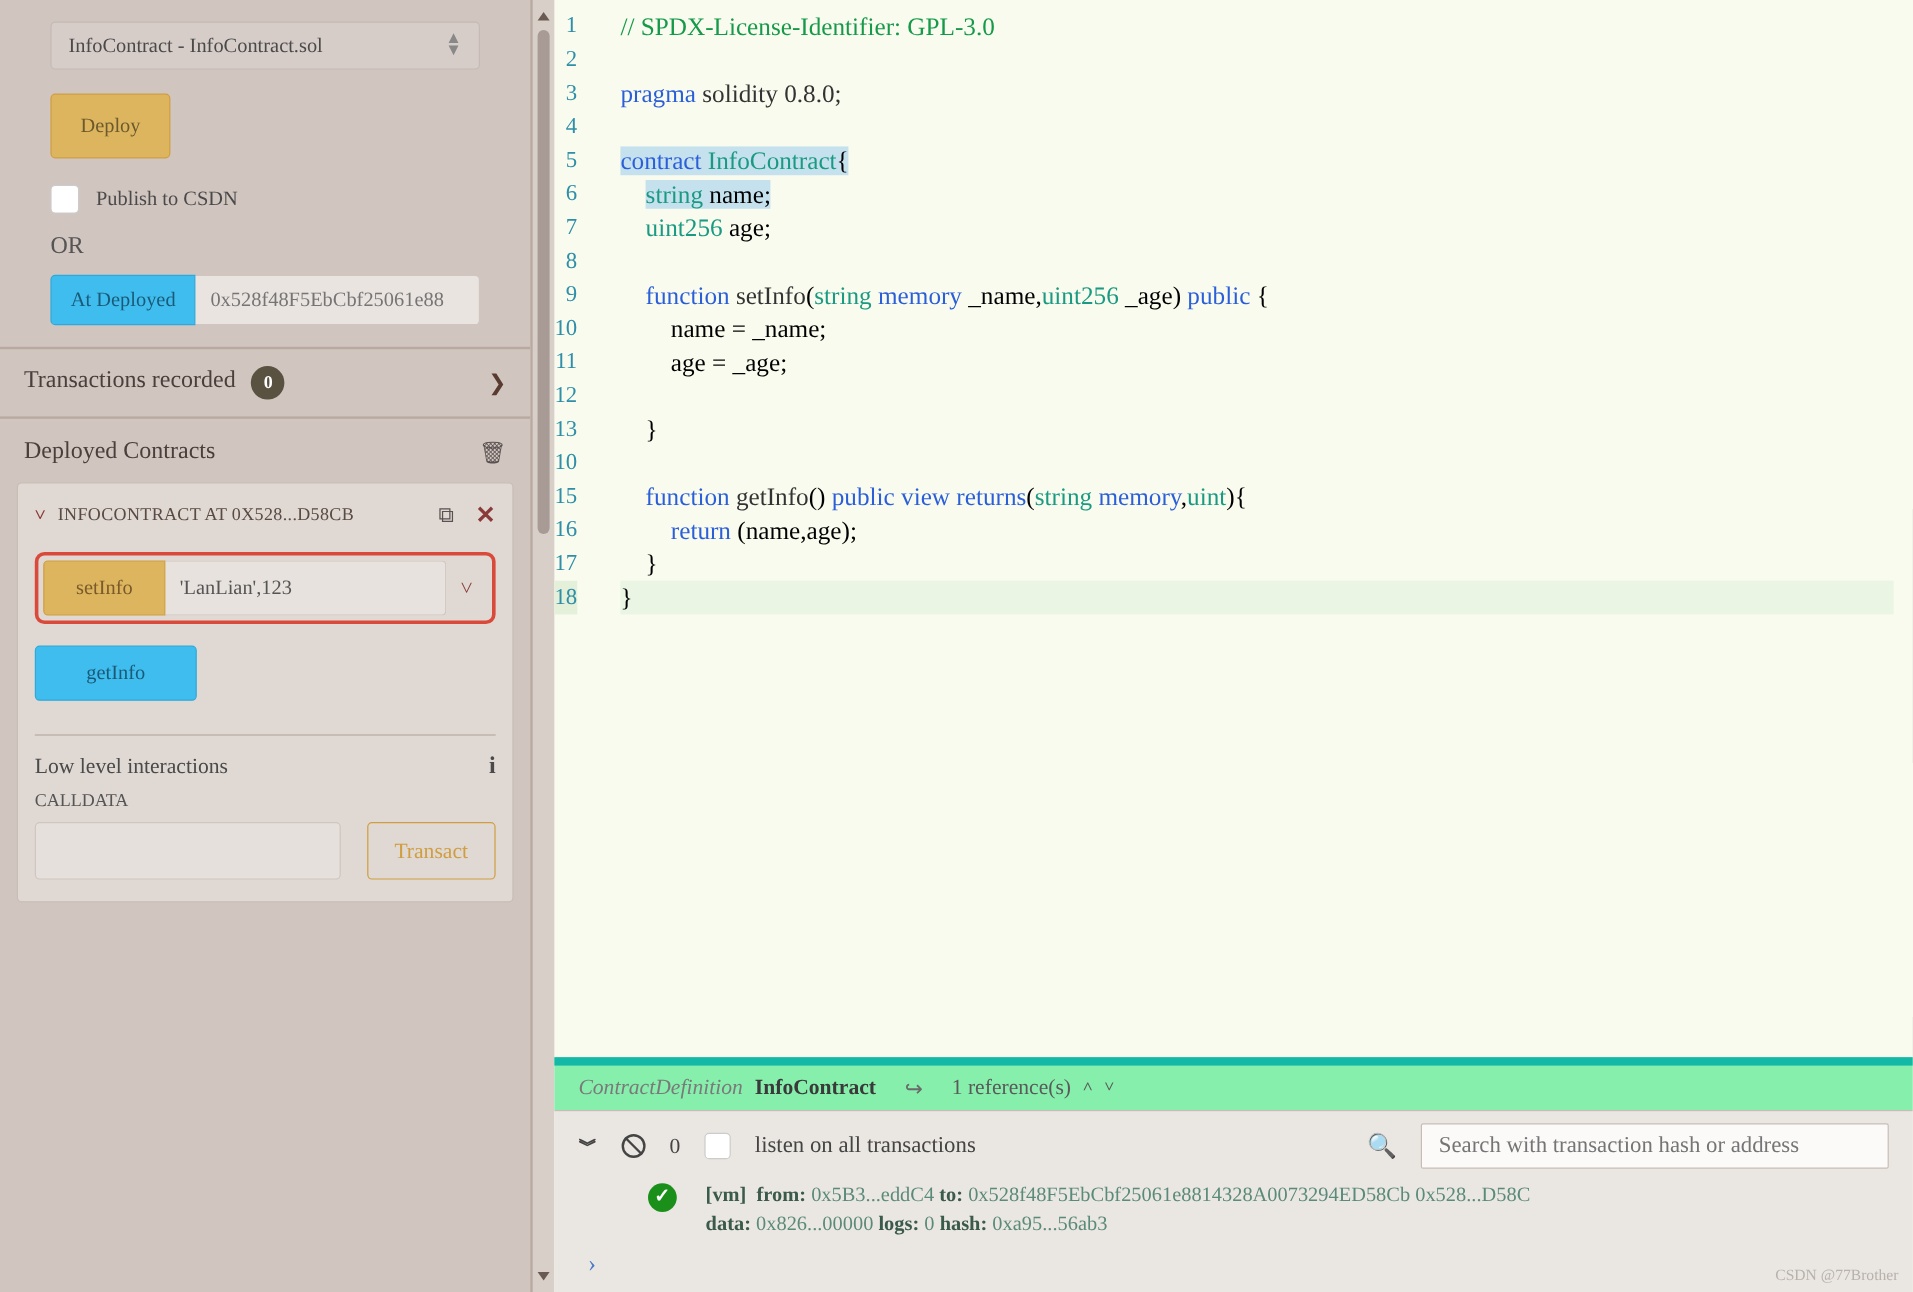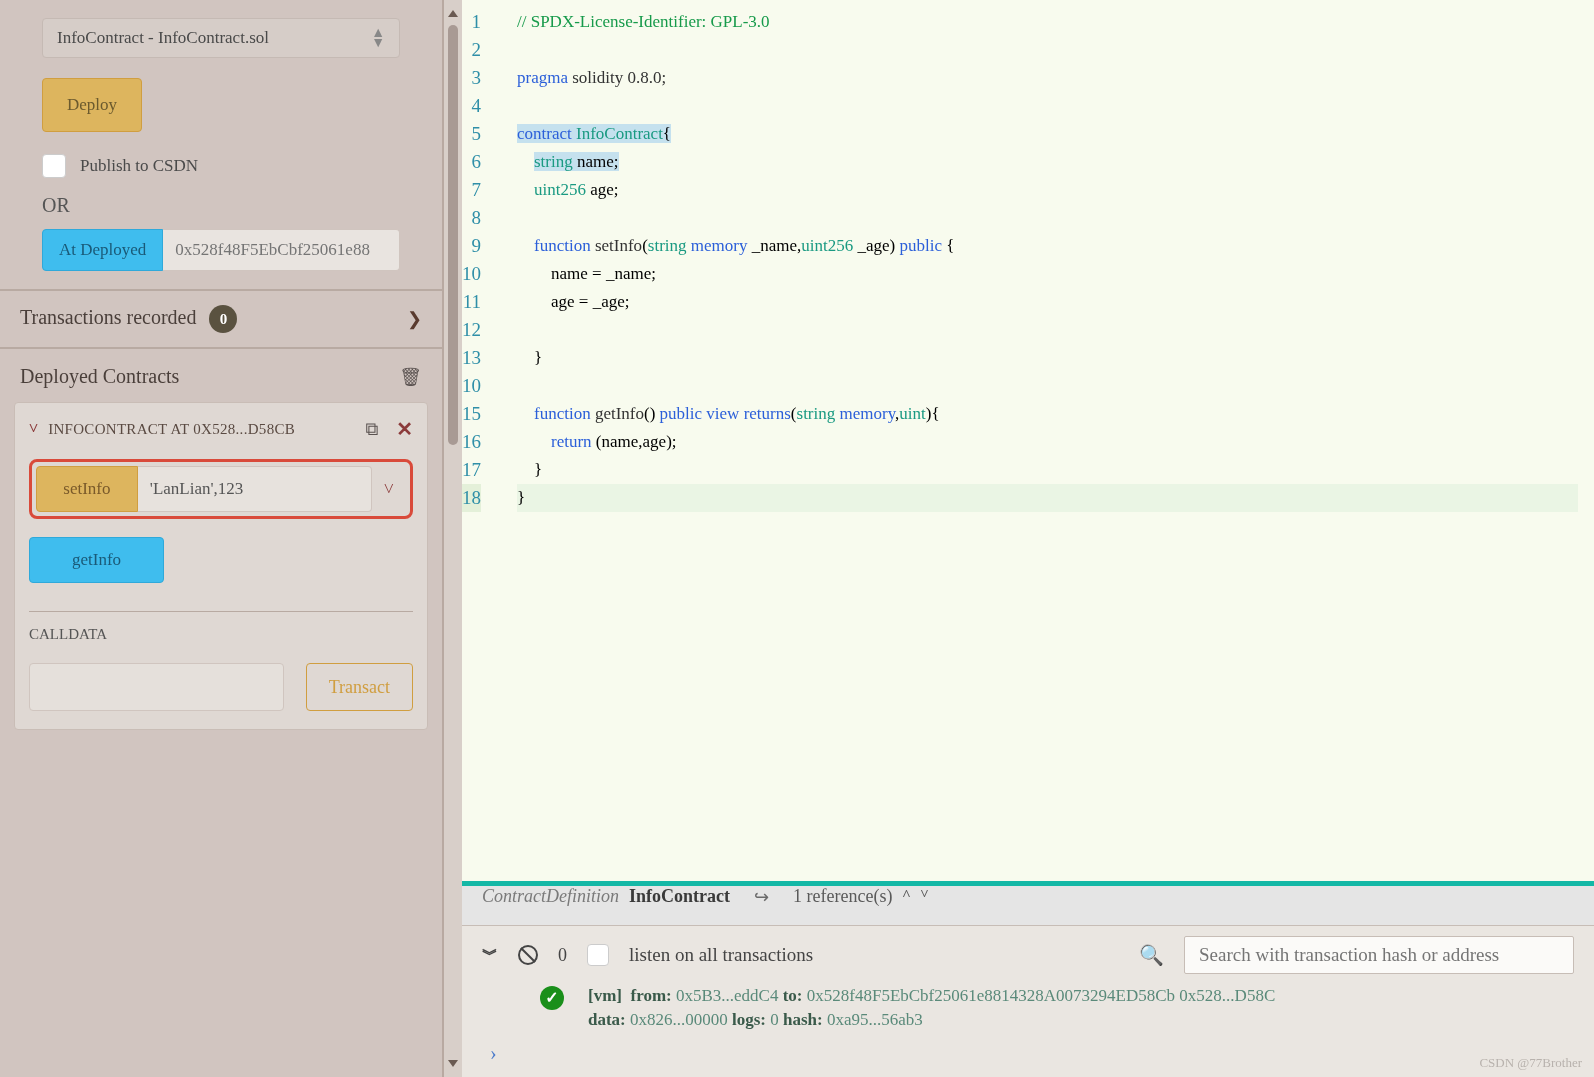--- a/index.html
+++ b/index.html
@@ -33,38 +33,38 @@
 .fn-row.boxed{border:3px solid #d94a3a;border-radius:8px;padding:4px}
 .fn-btn{height:46px;width:135px;border:1px solid;border-radius:4px;display:flex;align-items:center;justify-content:center;font-size:17px;cursor:pointer}
 .fn-orange{background:#ddb55e;border-color:#d09e40;color:#7a5a2a;border-radius:4px 0 0 4px}
 .fn-blue{background:#3fbdee;border-color:#2fa9da;color:#1a5a78}
 .fn-input{flex:1;height:46px;background:#e7e2dd;border:1px solid #d0c5bf;border-left:none;border-radius:0 4px 4px 0;padding:0 12px;color:#555;font-size:17px}
 .fn-expand{display:flex;align-items:center;padding:0 12px;color:#8b3a3a;font-size:18px}
 .hr{margin:28px 0 14px;border:none;border-top:1px solid #b8aaa2}
 .low-row{display:flex;justify-content:space-between;align-items:center;color:#4a4a4a;font-size:18px}
 .info-i{font-family:serif;font-weight:bold;font-size:20px}
 .calldata-label{margin-top:10px;color:#555;font-size:15px}
-.calldata-row{margin-top:20px;display:flex;gap:22px}
+.calldata-row{margin-top:8px;display:flex;gap:22px}
 .calldata-input{flex:1;height:48px;background:#e5e0db;border:1px solid #d0c5bf;border-radius:4px}
 .transact-btn{height:48px;padding:0 22px;background:transparent;border:1px solid #d09e40;border-radius:4px;color:#d09e40;font-size:18px;cursor:pointer}
 
 .editor-area{flex:1;display:flex;flex-direction:column;background:#f8fbee}
 .code-scroll{flex:1;overflow:auto;display:flex}
 .gutter{user-select:none;padding:8px 16px 8px 0;text-align:right;color:#2f8fa8;font-family:Consolas,Menlo,monospace;font-size:19px;line-height:28px}
 .gutter .hl{color:#2f8fa8;background:#e4f0d9}
-.code{padding:8px 16px 8px 20px;font-family:Consolas,Menlo,monospace;font-size:17px;line-height:28px;white-space:pre;flex:1}
+.code{padding:8px 16px 8px 20px;font-family:Consolas,Menlo,monospace;font-size:21px;line-height:28px;white-space:pre;flex:1}
 .c-cmt{color:#169a4a}
 .c-kw{color:#2b5fd9}
 .c-type{color:#1a9a82}
 .c-txt{color:#333}
 .c-func{color:#333}
 .c-hl{background:#c5e1ee}
 .line-curr{display:inline-block;width:100%;background:#eaf5e4}
 
-.statusbar{height:44px;background:#e5e5e5;border-top:5px solid #14b8a6;display:flex;padding:0 20px;gap:10px;color:#5a5a5a;font-size:18px}
+.statusbar{height:44px;background:#86efac;border-top:7px solid #14b8a6;display:flex;align-items:center;padding:0 20px;gap:10px;color:#5a5a5a;font-size:18px}
 .sb-cd{font-style:italic;color:#7a7a7a}
 .sb-name{font-weight:bold;color:#3a3a3a}
 .sb-share{color:#6a6a6a;font-size:18px;margin:0 14px}
 .sb-ref{color:#5a5a5a}
 .sb-caret{font-size:14px;font-weight:bold}
 
 .terminal{background:#eae6e1;border-top:1px solid #c7bdb6;padding:10px 20px 12px;display:flex;flex-direction:column;gap:10px}
 .term-top{display:flex;align-items:center;gap:20px}
 .dbldown{font-size:16px;color:#444;font-weight:bold}
 .ban{width:20px;height:20px;border:2px solid #444;border-radius:50%;position:relative}
@@ -129,20 +129,24 @@
       <div class="fn-btn fn-orange">setInfo</div>
       <input class="fn-input" value="'LanLian',123" style="">
       <span class="fn-expand">˅</span>
     </div>
 
     <div class="fn-row">
       <div class="fn-btn fn-blue">getInfo</div>
     </div>
 
     <hr class="hr">
+    <div class="low-row">
+      <span>Low level interactions</span>
+      <span class="info-i">i</span>
+    </div>
     <div class="calldata-label">CALLDATA</div>
     <div class="calldata-row">
       <input class="calldata-input" style="">
       <button class="transact-btn">Transact</button>
     </div>
   </div>
 </div>
 
 <div class="scroll-track">
   <div style="height:10px"></div>

